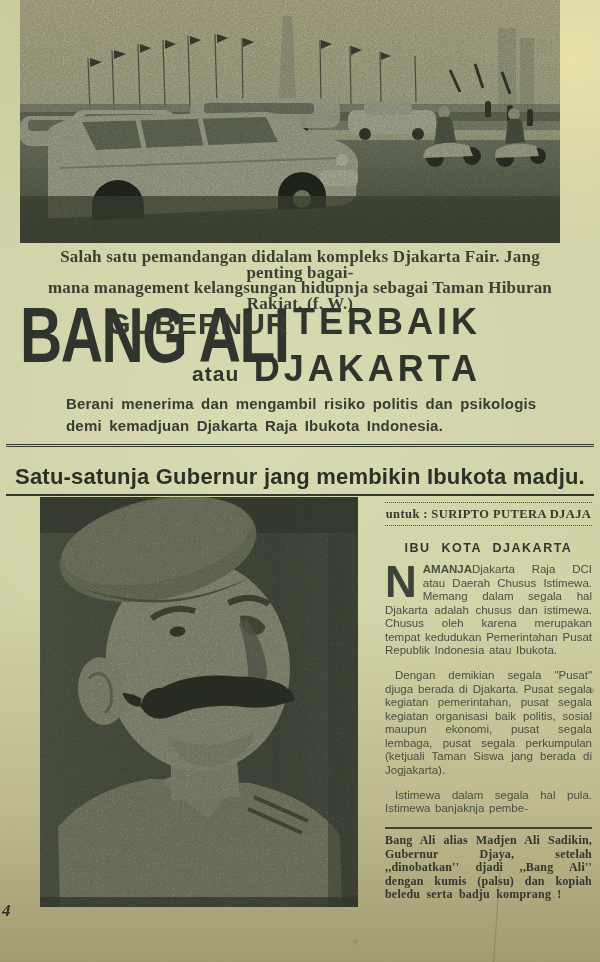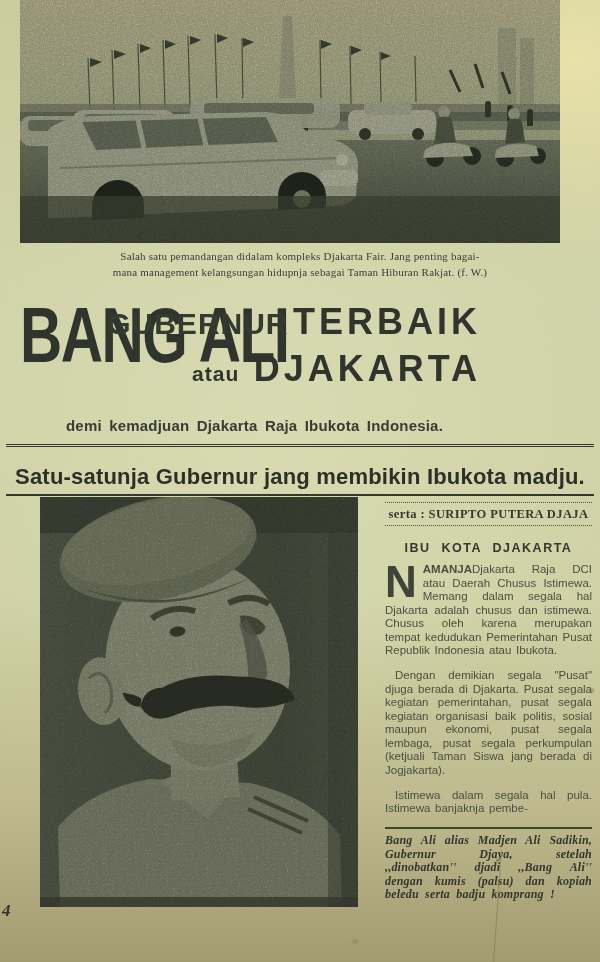--- a/index.html
+++ b/index.html
@@ -14,22 +14,22 @@
       radial-gradient(ellipse 55% 30% at 96% 6%, rgba(238,229,172,.9), rgba(238,229,172,0) 70%),
       radial-gradient(ellipse 70% 45% at 45% 45%, rgba(220,223,181,.75), rgba(220,223,181,0) 75%),
       linear-gradient(180deg,#ccce9f 0%, #d3d5ab 30%, #d2d4a8 62%, #bfba8e 84%, #a29a70 100%);
   }
   
   .photo-top{position:absolute;left:20px;top:0;width:540px;height:243px;}
   .photo-top svg{display:block;width:100%;height:100%;}
   
   .photo-caption{
     position:absolute;left:48px;top:249px;width:504px;
-    font-family:"Liberation Serif",serif;font-weight:normal;
-    font-size:11px;line-height:15.5px;color:#373c31;
+    font-family:"Liberation Serif",serif;font-weight:bold;
+    font-size:17px;line-height:15.5px;color:#373c31;
     text-align:center;letter-spacing:.2px;
   }
   
   .headline{position:absolute;left:0;top:301px;width:491px;height:88px;color:#272c26;}
   .hl-main{
     position:absolute;left:20px;top:-6px;
     font-size:78px;font-weight:bold;letter-spacing:-2px;line-height:80px;
     transform:scaleX(.75);transform-origin:left top;white-space:nowrap;
     color:#2b302a;
   }
@@ -74,21 +74,21 @@
   .body-para + .body-para{margin-top:5px;text-indent:10px;}
   .dropcap{
     float:left;font-size:44px;line-height:36px;font-weight:bold;
     padding:1px 6px 0 0;color:#3a4135;
   }
   .lead{font-weight:bold;}
   .col-rule{border:none;border-top:2px solid #3a3f33;margin:8px 0 5px 0;}
   .portrait-caption{
     font-family:"Liberation Serif",serif;font-weight:bold;
     font-size:12px;line-height:13.5px;text-align:justify;
-    word-spacing:3px;letter-spacing:.2px;color:#2e3329;font-style:italic;
+    word-spacing:3px;letter-spacing:.2px;color:#2e3329;
   }
   
   .page-num{
     position:absolute;left:2px;top:901px;
     font-family:"Liberation Serif",serif;font-weight:bold;
     font-size:17px;color:#2c3026;font-style:italic;
   }
   
   .crease{
     position:absolute;left:497px;top:850px;width:1px;height:112px;
@@ -236,21 +236,21 @@
         <span class="hl-w2">TERBAIK</span>
       </div>
       <div class="hl-line2">
         <span class="hl-untuk">atau</span>
         <span class="hl-w2">DJAKARTA</span>
       </div>
     </div>
   </div>
 
   <div class="deck">
-    <br>
+    <span>Berani menerima dan mengambil risiko politis dan psikologis</span><br>
     <span>demi kemadjuan Djakarta Raja Ibukota Indonesia.</span>
   </div>
 
   <div class="banner">Satu-satunja Gubernur jang membikin Ibukota madju.</div>
 
   <div class="portrait">
     <svg viewBox="0 0 318 410" preserveAspectRatio="none">
       <defs>
         <linearGradient id="bgP" x1="0" y1="0" x2="1" y2="0">
           <stop offset="0" stop-color="#6e7862"></stop>
@@ -300,21 +300,21 @@
       </g>
       <path d="M30,86 Q120,128 212,80 Q150,108 96,102 Q56,98 30,86Z" fill="#6f7860"></path>
 
       <rect x="288" y="0" width="30" height="410" fill="#525b47" opacity=".55"></rect>
       <rect x="0" y="400" width="318" height="10" fill="#4c5442" opacity=".8"></rect>
       <rect x="0" y="0" width="318" height="410" filter="url(#grainQ)" fill="#444" opacity=".4"></rect>
     </svg>
   </div>
 
   <div class="right-col">
-    <div class="byline">serta : SURIPTO PUTERA DJAJA</div>
+    <div class="byline">untuk : SURIPTO PUTERA DJAJA</div>
     <div class="section-heading">IBU KOTA DJAKARTA</div>
 
     <p class="body-para">
       <span class="dropcap">N</span><span class="lead">AMANJA</span><span>Djakarta Raja DCI atau Daerah Chusus Istimewa. Memang dalam segala hal Djakarta adalah chusus dan istimewa. Chusus oleh karena merupakan tempat kedudukan Pemerintahan Pusat Republik Indonesia atau Ibukota.</span>
     </p>
     <p class="body-para">Dengan demikian segala "Pusat" djuga berada di Djakarta. Pusat segala kegiatan pemerintahan, pusat segala kegiatan organisasi baik politis, sosial maupun ekonomi, pusat segala lembaga, pusat segala perkumpulan (ketjuali Taman Siswa jang berada di Jogjakarta).</p>
     <p class="body-para">Istimewa dalam segala hal pula. Istimewa banjaknja pembe-</p>
 
     <hr class="col-rule">
     <div class="portrait-caption">Bang Ali alias Madjen Ali Sadikin, Gubernur Djaya, setelah ,,dinobatkan'' djadi ,,Bang Ali'' dengan kumis (palsu) dan kopiah beledu serta badju komprang !</div>

